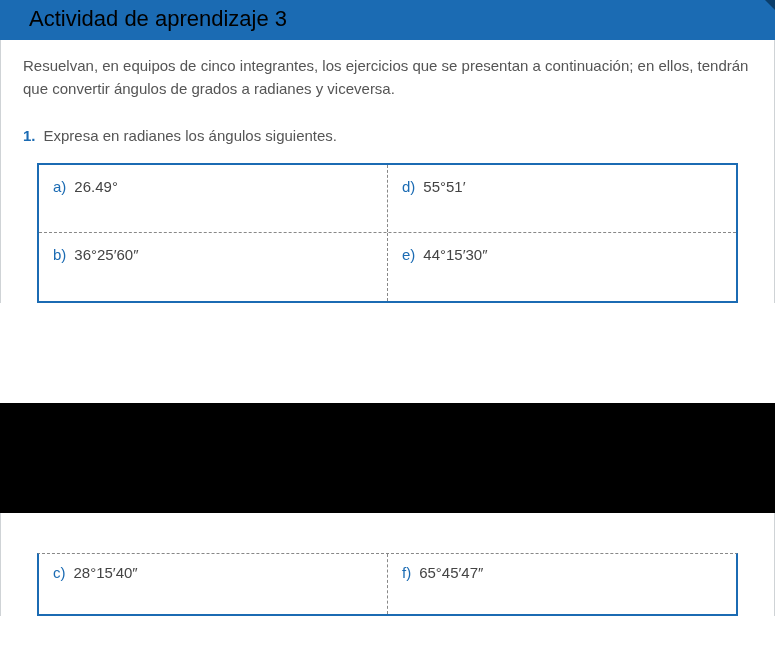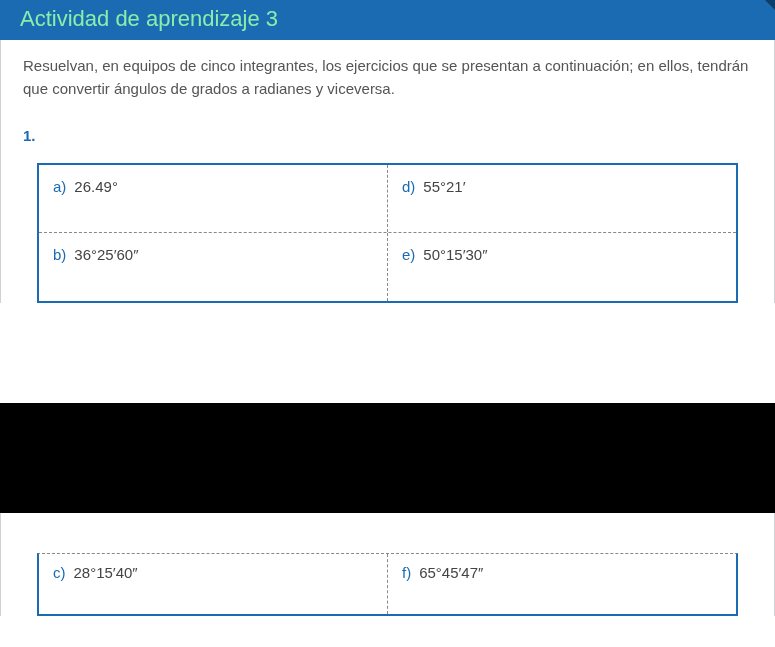--- a/index.html
+++ b/index.html
@@ -4,22 +4,22 @@
   <style>
     * { box-sizing: border-box; margin: 0; padding: 0; }
     body {
       width: 775px;
       font-family: Arial, Helvetica, sans-serif;
       background: #fff;
       color: #5a5a5a;
     }
     .banner {
       background: #1b6bb3;
-      color: #86efac;
-      padding: 6px 18px 8px 20px;
+      color: #000000;
+      padding: 6px 18px 8px 29px;
       font-size: 22px;
       font-weight: 400;
       position: relative;
       border-top-right-radius: 8px;
     }
     .banner::after {
       content: "";
       position: absolute;
       right: -1px;
       top: -1px;
@@ -83,41 +83,42 @@
 
 <div class="banner">
   <span>Actividad de aprendizaje 3</span>
 </div>
 
 <div class="content">
   <p class="intro">Resuelvan, en equipos de cinco integrantes, los ejercicios que se presentan a continuación; en ellos, tendrán que convertir ángulos de grados a radianes y viceversa.</p>
 
   <div class="qline">
     <span class="qnum">1.</span>
+    <span class="qtext">Expresa en radianes los ángulos siguientes.</span>
   </div>
 
   <div class="table">
     <div class="row">
       <div class="cell left">
         <span class="opt">a)</span>
         <span>26.49°</span>
       </div>
       <div class="cell">
         <span class="opt">d)</span>
-        <span>55°21′</span>
+        <span>55°51′</span>
       </div>
     </div>
     <div class="row last">
       <div class="cell left">
         <span class="opt">b)</span>
         <span>36°25′60″</span>
       </div>
       <div class="cell">
         <span class="opt">e)</span>
-        <span>50°15′30″</span>
+        <span>44°15′30″</span>
       </div>
     </div>
   </div>
 </div>
 
 <div class="blackband"></div>
 
 <div class="after-band">
   <div class="table bottom">
     <div class="row last">

